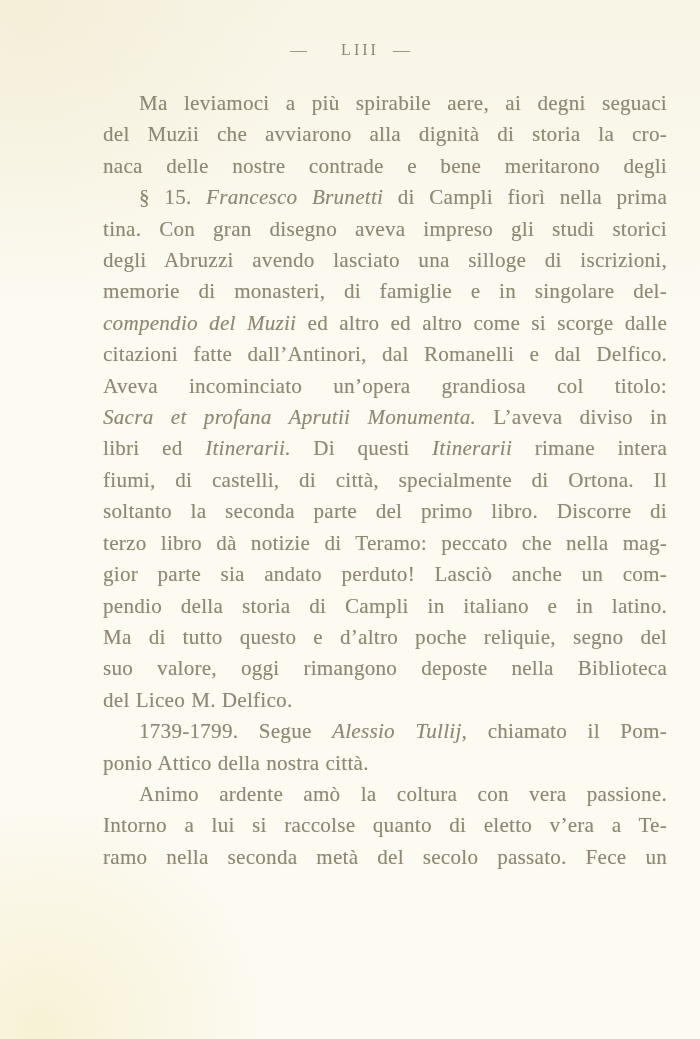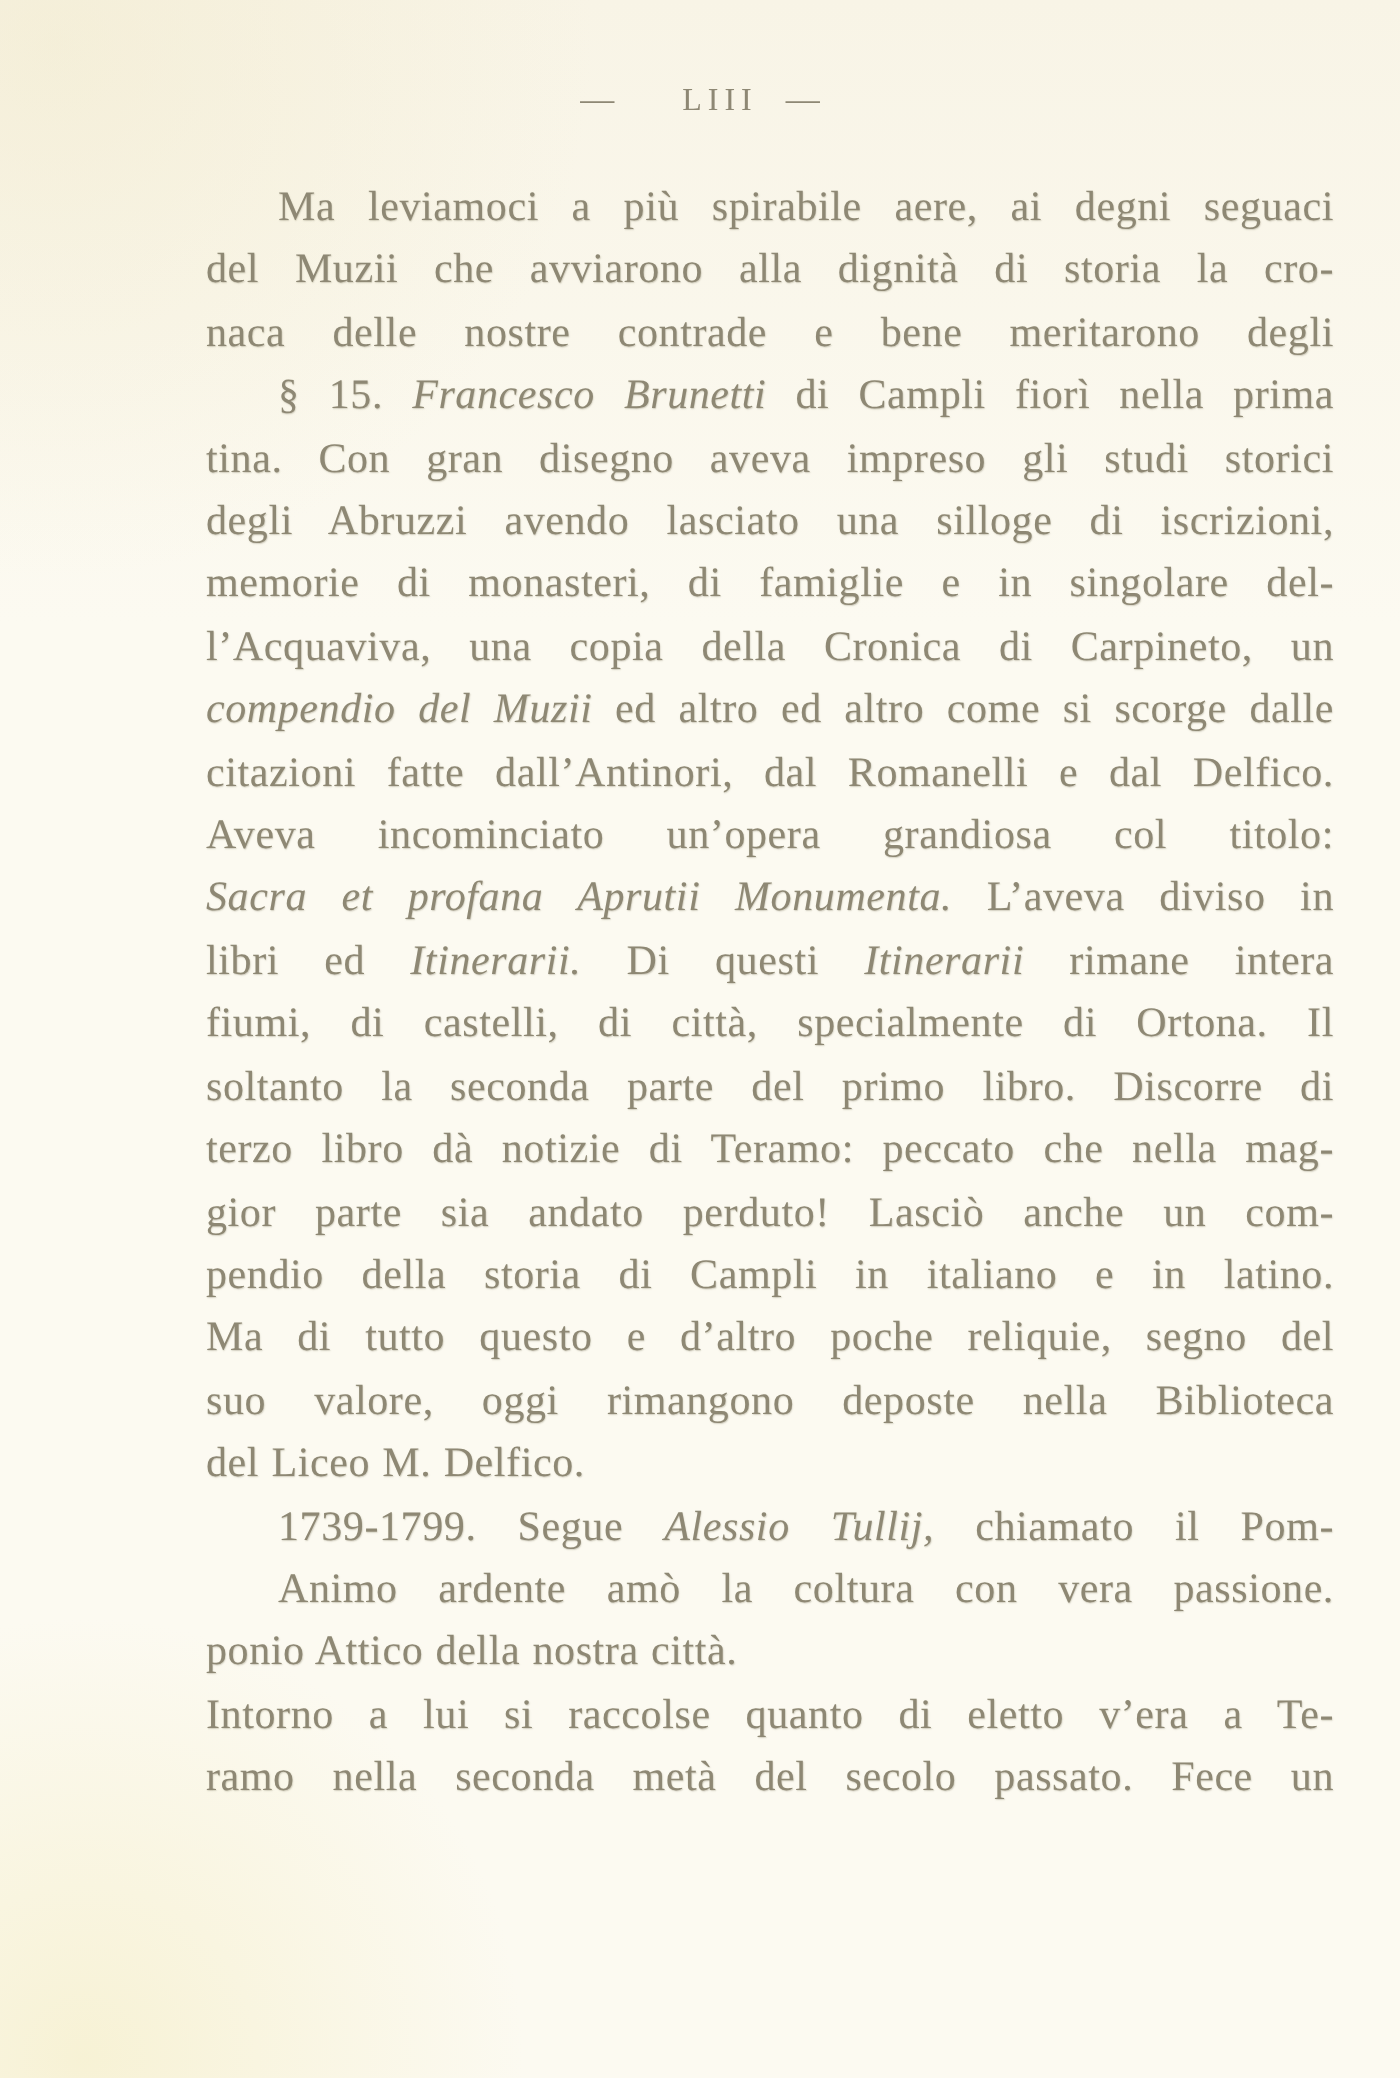--- a/index.html
+++ b/index.html
@@ -56,33 +56,32 @@
     <span class="dash">—</span><span class="pagenum">LIII</span><span class="dash">—</span>
   </div>
   <div class="textblock">
       <div class="line indent"><span>Ma leviamoci a più spirabile aere, ai degni seguaci</span></div>
       <div class="line"><span>del Muzii che avviarono alla dignità di storia la cro-</span></div>
       <div class="line"><span>naca delle nostre contrade e bene meritarono degli</span></div>
       <div class="line indent"><span>§ 15. </span><em>Francesco Brunetti</em><span> di Campli fiorì nella prima</span></div>
       <div class="line"><span>tina. Con gran disegno aveva impreso gli studi storici</span></div>
       <div class="line"><span>degli Abruzzi avendo lasciato una silloge di iscrizioni,</span></div>
       <div class="line"><span>memorie di monasteri, di famiglie e in singolare del-</span></div>
-      <div class="line"><span>l’Acquaviva, una copia della Cronica di Carpineto, un</span></div>
       <div class="line"><em>compendio del Muzii</em><span> ed altro ed altro come si scorge dalle</span></div>
       <div class="line"><span>citazioni fatte dall’Antinori, dal Romanelli e dal Delfico.</span></div>
       <div class="line"><span>Aveva incominciato un’opera grandiosa col titolo:</span></div>
       <div class="line"><em>Sacra et profana Aprutii Monumenta.</em><span> L’aveva diviso in</span></div>
       <div class="line"><span>libri ed </span><em>Itinerarii.</em><span> Di questi </span><em>Itinerarii</em><span> rimane intera</span></div>
       <div class="line"><span>fiumi, di castelli, di città, specialmente di Ortona. Il</span></div>
       <div class="line"><span>soltanto la seconda parte del primo libro. Discorre di</span></div>
       <div class="line"><span>terzo libro dà notizie di Teramo: peccato che nella mag-</span></div>
       <div class="line"><span>gior parte sia andato perduto! Lasciò anche un com-</span></div>
       <div class="line"><span>pendio della storia di Campli in italiano e in latino.</span></div>
       <div class="line"><span>Ma di tutto questo e d’altro poche reliquie, segno del</span></div>
       <div class="line"><span>suo valore, oggi rimangono deposte nella Biblioteca</span></div>
       <div class="line last"><span>del Liceo M. Delfico.</span></div>
       <div class="line indent"><span>1739-1799. Segue </span><em>Alessio Tullij,</em><span> chiamato il Pom-</span></div>
+      <div class="line last"><span>ponio Attico della nostra città.</span></div>
       <div class="line indent"><span>Animo ardente amò la coltura con vera passione.</span></div>
-      <div class="line last"><span>ponio Attico della nostra città.</span></div>
       <div class="line"><span>Intorno a lui si raccolse quanto di eletto v’era a Te-</span></div>
       <div class="line"><span>ramo nella seconda metà del secolo passato. Fece un</span></div>
     </div>
 </div>
 
 </body></html>

